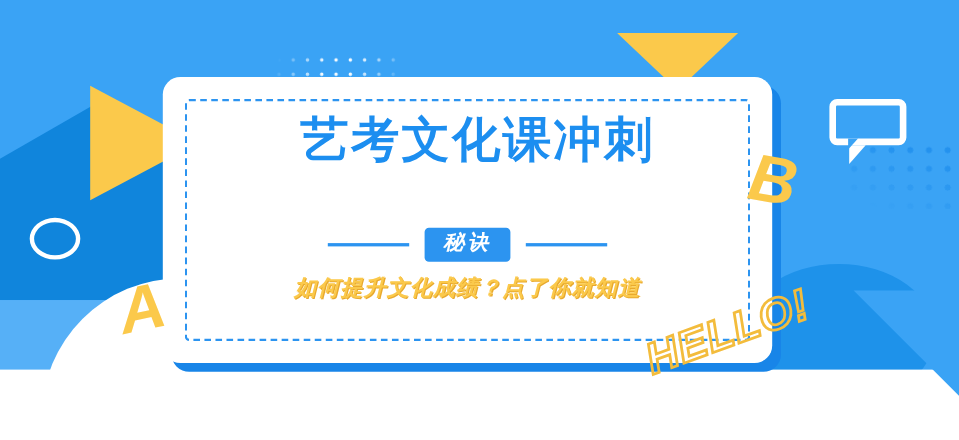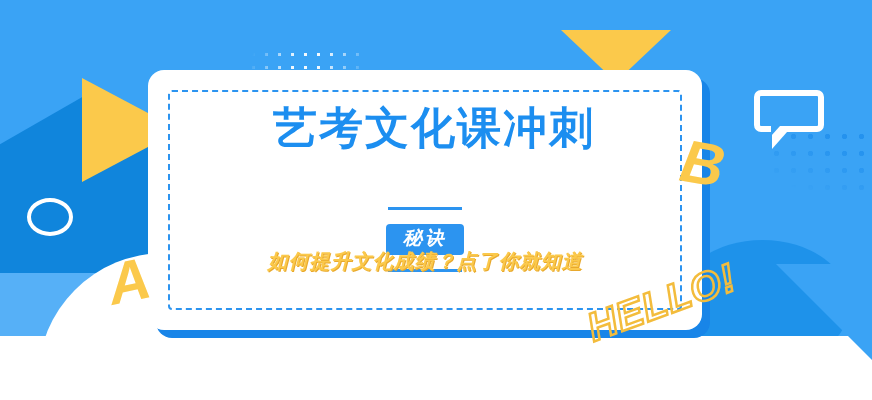--- a/index.html
+++ b/index.html
@@ -132,21 +132,21 @@
     text-align:center;
     font-size:44px;font-weight:bold;
     color:#1C8EF0;
     letter-spacing:2px;
     line-height:1;
     white-space:nowrap;
     padding-left:18px;
   }
   .divider-row{
     position:absolute;left:0;right:0;top:137px;
-    display:flex;align-items:center;justify-content:center;gap:14px;flex-direction:column;
+    display:flex;align-items:center;justify-content:center;gap:14px;
   }
   .dline{
     width:74px;height:0;
     border-top:3px solid #2C94F0;
   }
   .badge{
     background:#2C94F0;color:#FFFFFF;
     font-size:19px;font-weight:bold;font-style:italic;
     padding:3px 17px 5px 17px;border-radius:4px;
     letter-spacing:3px;line-height:1.2;

